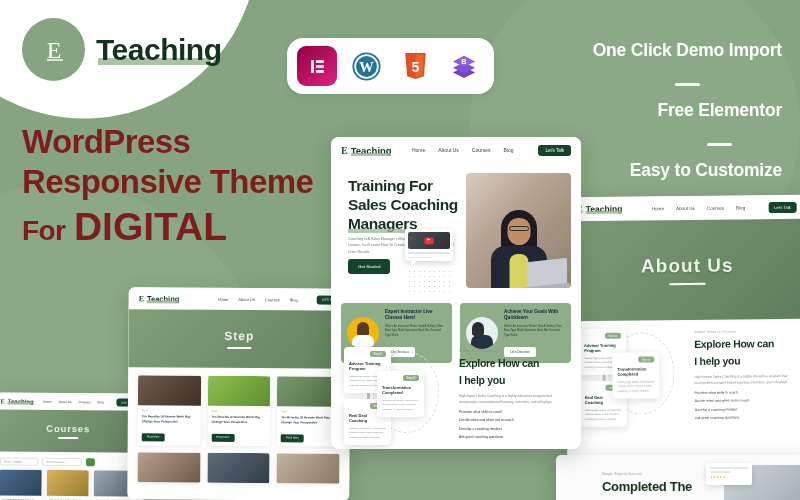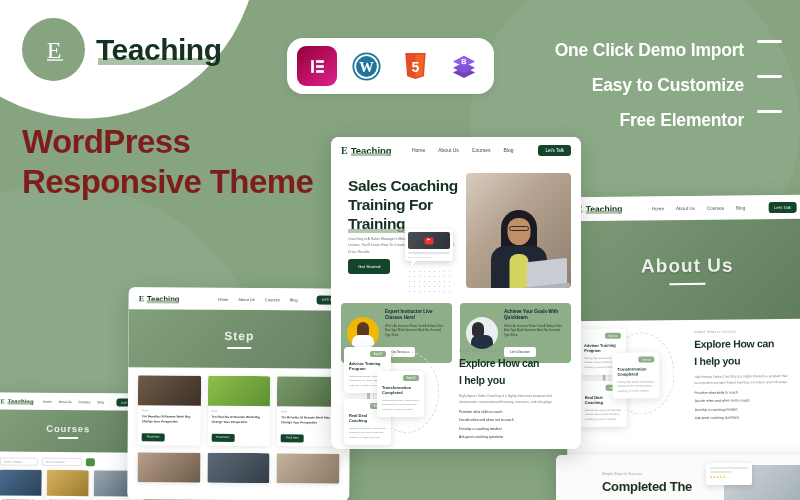--- a/index.html
+++ b/index.html
@@ -66,21 +66,21 @@
   .badge-elementor { background:linear-gradient(140deg,#92003b,#e0218a); }
   .badge-wordpress { background:#ffffff; }
   .badge-html5 { background:#ffffff; }
   .badge-bootstrap { background:#ffffff; }
 
   
   .features {
     position:absolute; right:18px; top:40px; z-index:20;
     display:flex; flex-direction:column; gap:14px; align-items:flex-end;
   }
-  .feature-row { display:flex; gap:13px; }
+  .feature-row { display:flex; align-items:center; gap:22px;flex-direction:column; }
   .feature-label {
     color:#ffffff; font-size:17.5px; font-weight:bold; letter-spacing:-0.2px;
     white-space:nowrap;
   }
   .feature-dash { width:25px; height:3px; background:#ffffff; border-radius:2px; }
 
   
   .headline {
     position:absolute; left:22px; top:122px; z-index:18;
     color:#7f1d1d; line-height:1.22;
@@ -435,32 +435,36 @@
       </svg>
     </div>
   </div>
 
   <div class="features">
     <div class="feature-row">
       <span class="feature-label">One Click Demo Import</span>
       <span class="feature-dash"></span>
     </div>
     <div class="feature-row">
+      <span class="feature-label">Free Elementor</span>
+      <span class="feature-dash"></span>
+    </div>
+    <div class="feature-row">
       <span class="feature-label">Easy to Customize</span>
-      <span class="feature-dash"></span>
-    </div>
-    <div class="feature-row">
-      <span class="feature-label">Free Elementor</span>
       <span class="feature-dash"></span>
     </div>
   </div>
 
   <div class="headline">
     <div class="l1">WordPress</div>
     <div class="l2">Responsive Theme</div>
+    <div class="l3">
+      <span class="small">For</span>
+      <span class="strong">DIGITAL</span>
+    </div>
   </div>
 
   <div class="mock" id="mock-courses">
     <div class="mock-nav">
       <div class="mock-logo">
         <span class="mock-logo-mark">E</span>
         <span class="mock-logo-text"><i></i><span>Teaching</span></span>
       </div>
       <div class="mock-links">
         <span class="mock-link">Home</span>
@@ -638,23 +642,23 @@
         <span class="mock-link">Home</span>
         <span class="mock-link">About Us</span>
         <span class="mock-link">Courses</span>
         <span class="mock-link">Blog</span>
         <span class="mock-cta">Let's Talk</span>
       </div>
     </div>
 
     <div class="home-hero">
       <div class="home-title">
+        <div>Training For</div>
         <div>Sales Coaching</div>
-        <div>Training For</div>
-        <div class="hl"><i></i><span>Training</span></div>
+        <div class="hl"><i></i><span>Managers</span></div>
       </div>
       <div class="home-sub">Coaching is A Sales Manager's Most Important Function. In This Lesson, You'll Learn How To Create A Coaching Program That Will Drive Results.</div>
       <div class="home-btn">Get Started</div>
 
       <div class="ring"></div>
       <div class="home-photo">
         <div class="person">
           <div class="p-hair"></div>
           <div class="p-body"></div>
           <div class="p-shirt"></div>

